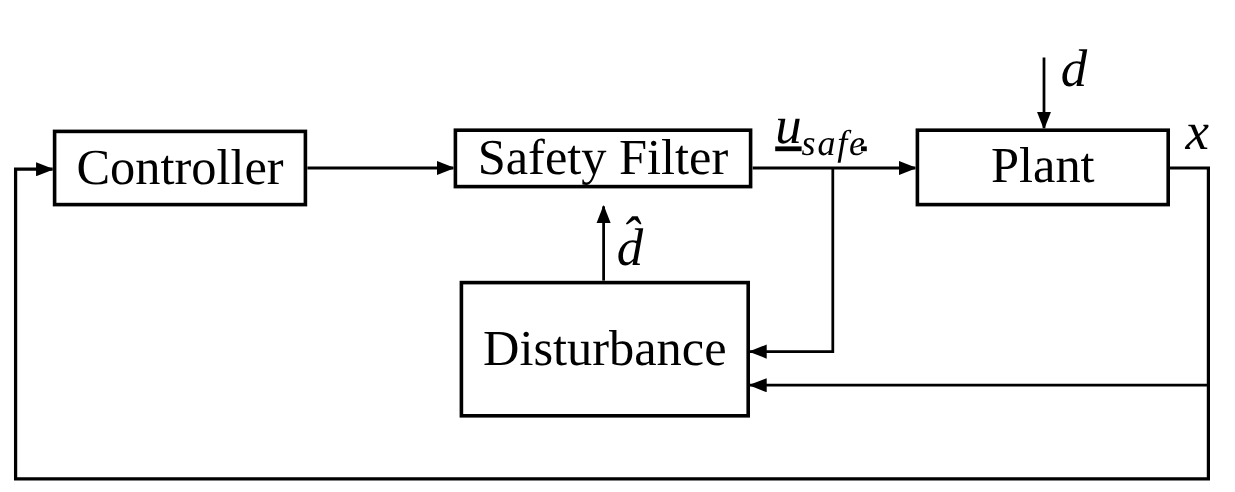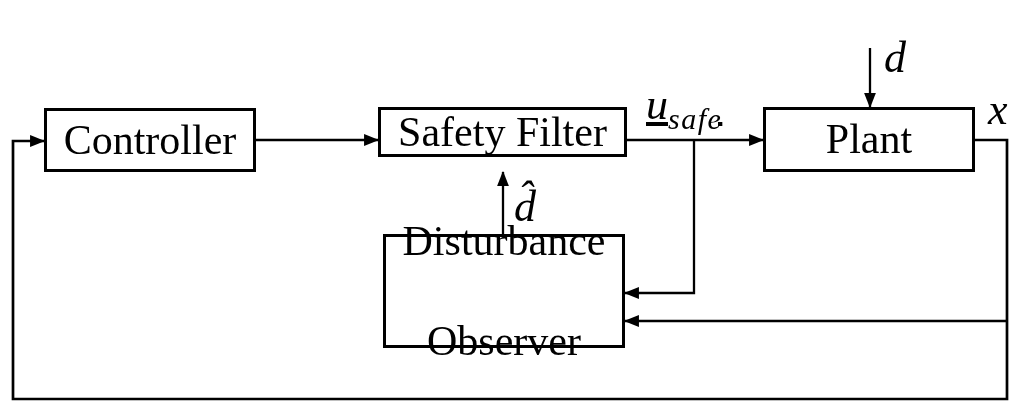--- a/index.html
+++ b/index.html
@@ -90,21 +90,20 @@
   <div class="box" style="left:378px;top:107px;width:249px;height:50px;">
     <span>Safety Filter</span>
   </div>
 
   <div class="box" style="left:763px;top:107px;width:212px;height:65px;">
     <span>Plant</span>
   </div>
 
   <div class="box" style="left:383px;top:234px;width:242px;height:114px;gap:48px;">
     <span>Disturbance</span>
-    <span>Observer</span>
   </div>
 
 
   <div class="math" style="left:646px;top:83px;text-decoration:underline;">
     <span>u</span><sub>safe</sub>
   </div>
 
   <div class="math" style="left:884px;top:36px;">
     <span>d</span>
   </div>

